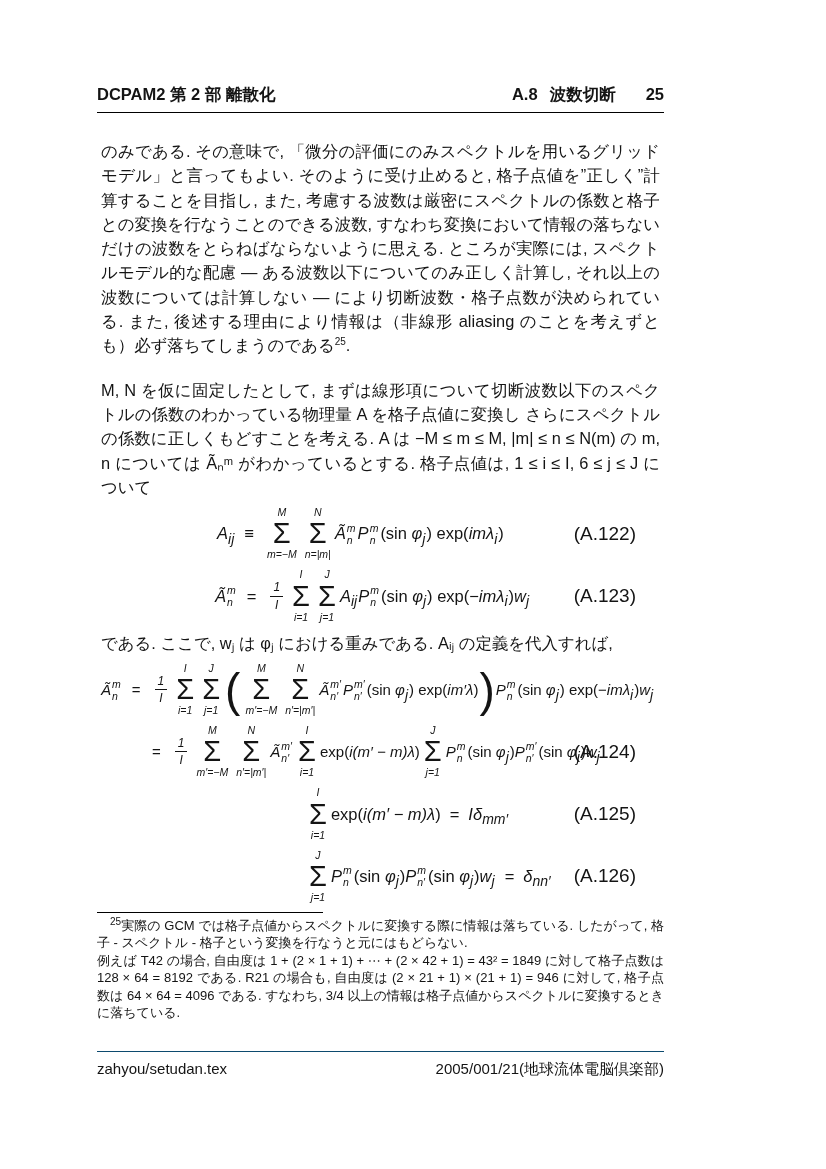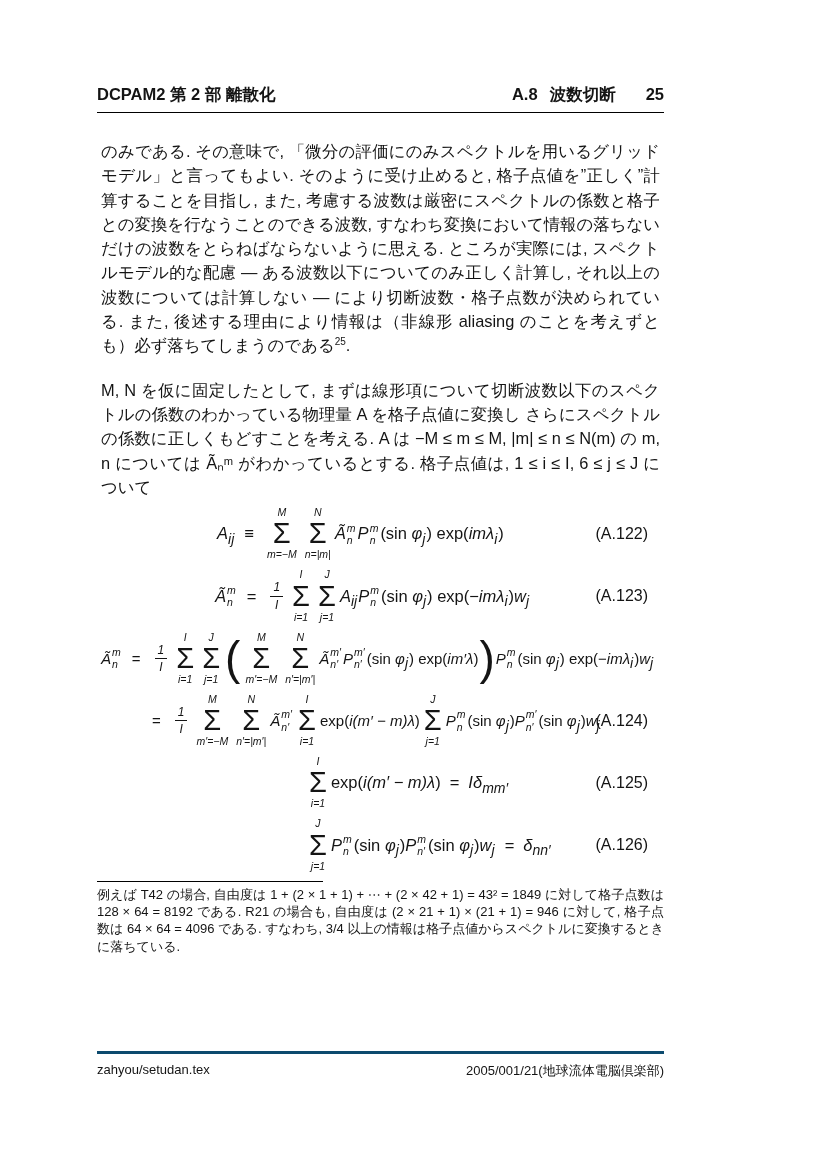--- a/index.html
+++ b/index.html
@@ -16,21 +16,21 @@
   .hdr-sec{margin-right:12px;}
   .hdr-title{margin-right:30px;}
   
   .bodyarea{margin-top:26px;}
   .para{font-size:16.4px;line-height:24.3px;text-align:justify;margin:4px;}
   .gap{margin-top:20px;}
   sup.fref{font-size:10px;vertical-align:super;line-height:0;}
   
   .eq-row{position:relative;display:flex;align-items:center;font-size:16.5px;margin:7px 0;min-height:52px;white-space:nowrap;}
   .eq-body{display:inline-flex;align-items:center;}
-  .eq-num{position:absolute;right:16px;top:50%;transform:translateY(-50%);font-size:16px;}
+  .eq-num{position:absolute;right:28px;top:50%;transform:translateY(-50%);font-size:19px;}
   .eq-A122{padding-left:120px;}
   .eq-A123{padding-left:118px;}
   .eq-A124a{padding-left:4px;font-size:15px;}
   .eq-A124b{padding-left:46px;font-size:15px;}
   .eq-A125{padding-left:208px;}
   .eq-A126{padding-left:208px;}
   .m-rm{font-style:normal;}
   .m-it{font-style:italic;}
   .m-rel{margin:0 9px;}
   .m-wrap{display:inline-flex;align-items:center;}
@@ -42,22 +42,22 @@
   .m-frac{display:inline-flex;flex-direction:column;align-items:center;margin:0 5px;font-style:italic;}
   .m-num{font-size:12px;line-height:1.35;padding:0 3px;border-bottom:1px solid #141414;}
   .m-den{font-size:12px;line-height:1.35;}
   .m-big{font-size:46px;line-height:44px;font-weight:300;margin:0 1px;}
   
   .fnote{margin-top:8px;font-size:13px;line-height:17.4px;}
   .fnote-rule{width:226px;border-top:1px solid #000;margin:0 0 4px 0;height:0;}
   .fnote p{margin:0;text-align:justify;}
   .fnote .fp1{text-indent:13px;}
   
-  .footer{position:absolute;left:97px;right:95px;top:1051px;border-top:3px solid #0c4a6e;
-          padding-top:8px;display:flex;justify-content:space-between;font-size:13px;}
+  .footer{position:absolute;left:97px;right:95px;top:1051px;border-top:1px solid #0c4a6e;
+          padding-top:8px;display:flex;justify-content:space-between;font-size:15px;}
 </style>
 </head>
 <body>
 
 <div class="page">
 
   <div class="hdr">
     <span>DCPAM2 第 2 部 離散化</span>
     <span class="hdr-right">
       <span class="hdr-sec">A.8</span>
@@ -167,20 +167,21 @@
           </span>
           <span class="m-rm">)</span>
           <span class="m-wrap">
             <span class="m-it">w</span>
             <span class="m-sub">j</span>
           </span>
         </span>
         <span class="eq-num">(A.123)</span>
       </div>
 
+    <p class="para">である. ここで, wⱼ は φⱼ における重みである. Aᵢⱼ の定義を代入すれば,</p>
 
     <div class="eq-row eq-A124a">
         <span class="eq-body">
           <span class="m-wrap">
             <span class="m-it">Ã</span>
             <span class="m-ss">
               <span>m</span>
               <span>n</span>
             </span>
           </span>
@@ -389,20 +390,21 @@
           <span class="m-wrap">
             <span class="m-it">δ</span>
             <span class="m-sub">nn′</span>
           </span>
         </span>
         <span class="eq-num">(A.126)</span>
       </div>
 
     <div class="fnote">
       <div class="fnote-rule"></div>
+      <p class="fp1"><sup class="fref">25</sup><span>実際の GCM では格子点値からスペクトルに変換する際に情報は落ちている. したがって, 格子 - スペクトル - 格子という変換を行なうと元にはもどらない.</span></p>
       <p>例えば T42 の場合, 自由度は 1 + (2 × 1 + 1) + ⋯ + (2 × 42 + 1) = 43² = 1849 に対して格子点数は 128 × 64 = 8192 である. R21 の場合も, 自由度は (2 × 21 + 1) × (21 + 1) = 946 に対して, 格子点数は 64 × 64 = 4096 である. すなわち, 3/4 以上の情報は格子点値からスペクトルに変換するときに落ちている.</p>
 
     </div>
 
   </div>
 
   <div class="footer">
     <span>zahyou/setudan.tex</span>
     <span>2005/001/21(地球流体電脳倶楽部)</span>
   </div>

